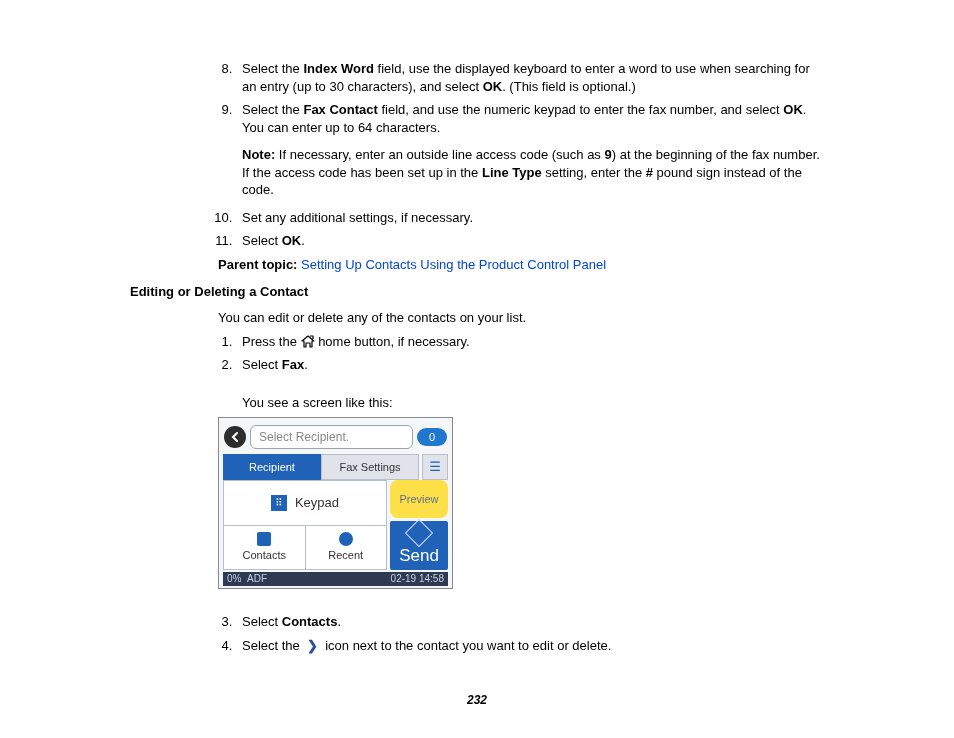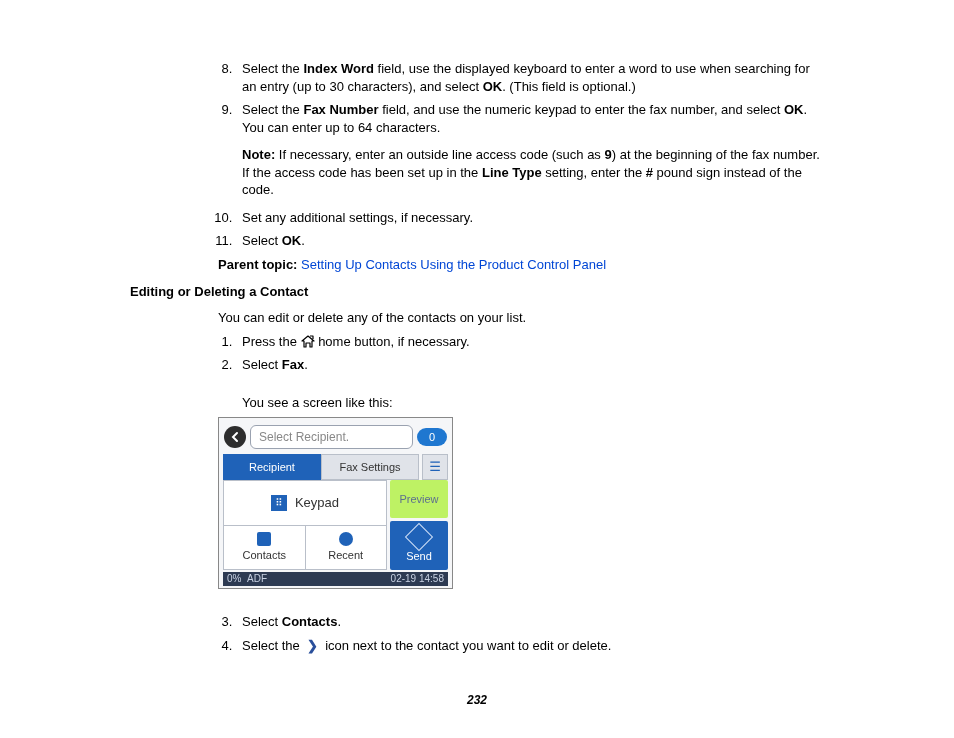--- a/index.html
+++ b/index.html
@@ -156,28 +156,28 @@
   .two-cells { flex:1; display:flex; }
   .cell {
     flex:1; border-right:1px solid #b9bfc9;
     display:flex; flex-direction:column; align-items:center; justify-content:center;
     font-size:11px; color:#333; gap:2px;
   }
   .cell:last-child { border-right:none; }
   .cell-glyph { width:14px;height:14px;background:#1f62b8;border-radius:2px; }
   .cell-glyph.round { border-radius:50%; }
   .preview-btn {
-    flex:1; background:#bef264; color:#5d6f8f;
+    flex:1; background:#fde047; color:#5d6f8f;
     display:flex;align-items:center;justify-content:center;
-    font-size:11px; border-radius:2px;text-align:center;
+    font-size:11px; border-radius:8px;text-align:center;
   }
   .send-btn {
     flex:1.3; background:#1f62b8; color:#fff;
     display:flex;flex-direction:column;align-items:center;justify-content:center;
-    font-size:11px; border-radius:2px; gap:2px;
+    font-size:17px; border-radius:2px; gap:2px;
   }
   .send-diamond {
     width:18px;height:18px;border:1.5px solid #cfe0f7;transform:rotate(45deg);
     display:flex;align-items:center;justify-content:center;
   }
   .dev-status {
     height:14px; background:#2d3a52; color:#c9d2e3;
     font-size:10px; display:flex; align-items:center;
     padding: 0 4px; justify-content:space-between;
     margin: 2px 4px 0 4px;
@@ -186,21 +186,21 @@
 </head>
 <body>
 
 <div class="page">
 
   <ol start="8">
     <li>
       <span>Select the </span><b>Index Word</b><span> field, use the displayed keyboard to enter a word to use when searching for an entry (up to 30 characters), and select </span><b>OK</b><span>. (This field is optional.)</span>
     </li>
     <li>
-      <span>Select the </span><b>Fax Number</b><span> field, and use the numeric keypad to enter the fax number, and select </span><b>OK</b><span>. You can enter up to 64 characters.</span>
+      <span>Select the </span><b>Fax Contact</b><span> field, and use the numeric keypad to enter the fax number, and select </span><b>OK</b><span>. You can enter up to 64 characters.</span>
       <div class="note">
         <b>Note:</b><span> If necessary, enter an outside line access code (such as </span><b>9</b><span>) at the beginning of the fax number. If the access code has been set up in the </span><b>Line Type</b><span> setting, enter the </span><b>#</b><span> pound sign instead of the code.</span>
       </div>
     </li>
     <li>Set any additional settings, if necessary.</li>
     <li>
       <span>Select </span><b>OK</b><span>.</span>
     </li>
   </ol>
 

